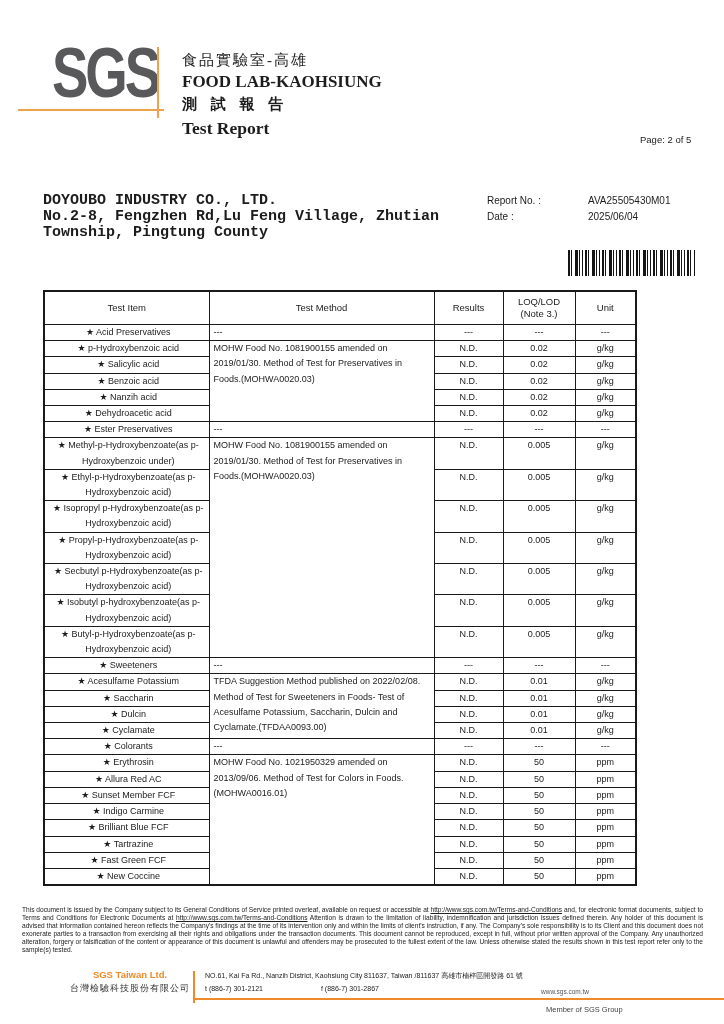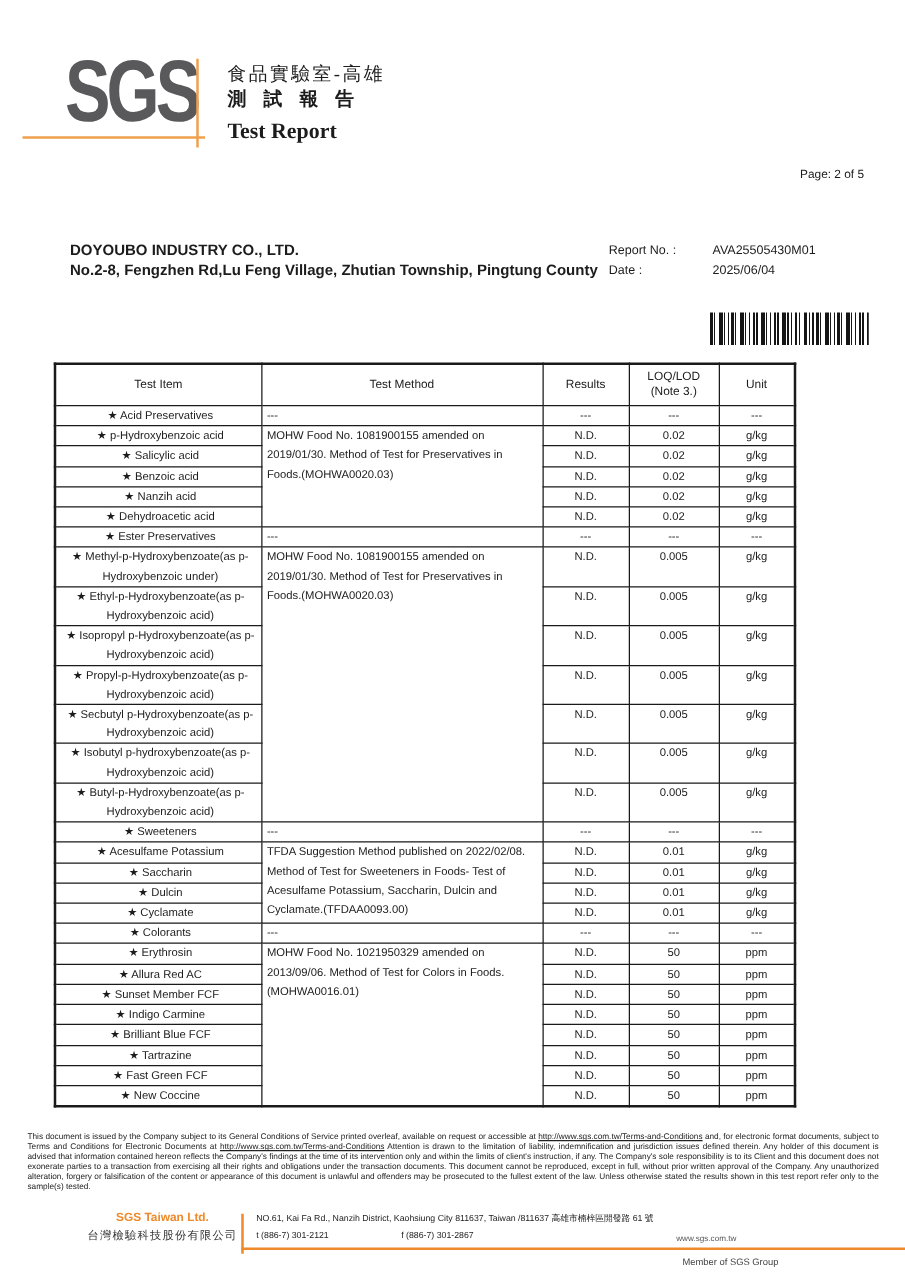--- a/index.html
+++ b/index.html
@@ -20,23 +20,23 @@
 
   .head-center { left:182px; top:50px; width:436px; text-align:left;
                  font-family:"Liberation Serif", serif; }
   .head-zh1 { font-size:15px; line-height:20px; letter-spacing:2px; }
   .head-en1 { font-size:17px; line-height:24px; font-weight:700; }
   .head-zh2 { font-size:15px; line-height:21px; font-weight:700; letter-spacing:5px; }
   .head-en2 { font-size:17.5px; line-height:26px; font-weight:700; }
   .page-num { left:640px; top:134px; width:80px; font-size:9.5px; }
 
   
-  .client { left:56px; top:193px; width:440px; font-weight:700; font-size:12px; line-height:15.8px; }
+  .client { left:43px; top:193px; width:440px; font-weight:700; font-size:15px; line-height:15.8px;font-family:Liberation Mono, monospace; }
   .meta { left:487px; top:193px; font-size:10px; line-height:15.8px; }
-  .meta-row { display:flex; }
+  .meta-row { display:flex;gap:18px; }
   .meta-label { width:83px; }
   .barcode { left:568px; top:250px; width:127px; height:26px;
     background:repeating-linear-gradient(90deg,
       #151515 0 2px, #fff 2px 3px, #151515 3px 4px, #fff 4px 7px,
       #151515 7px 10px, #fff 10px 11px, #151515 11px 12px, #fff 12px 14px,
       #151515 14px 15px, #fff 15px 17px);
   }
 
   
   table.results { position:absolute; left:43px; top:290px; width:592px;
@@ -72,20 +72,21 @@
 <body style="--accent: #ee8a2a; --accent-soft: #f0a14d; --logo-gray: #59595b;">
 
 <div>
 
   <div class="abs logo-text">SGS</div>
   <div class="abs logo-vline"></div>
   <div class="abs logo-hline"></div>
 
   <div class="abs head-center">
     <div class="head-zh1">食品實驗室-高雄</div>
+    <div class="head-en1">FOOD LAB-KAOHSIUNG</div>
     <div class="head-zh2">測 試 報 告</div>
     <div class="head-en2">Test Report</div>
   </div>
   <div class="abs page-num">Page: 2 of 5</div>
 
   <div class="abs client">
     <div>DOYOUBO INDUSTRY CO., LTD.</div>
     <div>No.2-8, Fengzhen Rd,Lu Feng Village, Zhutian Township, Pingtung County</div>
   </div>
   <div class="abs meta">

